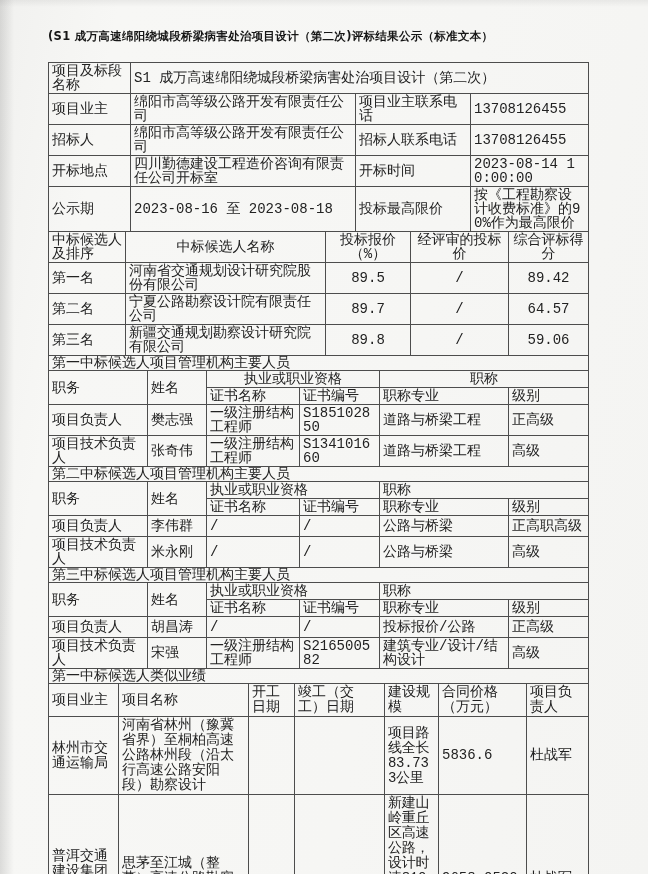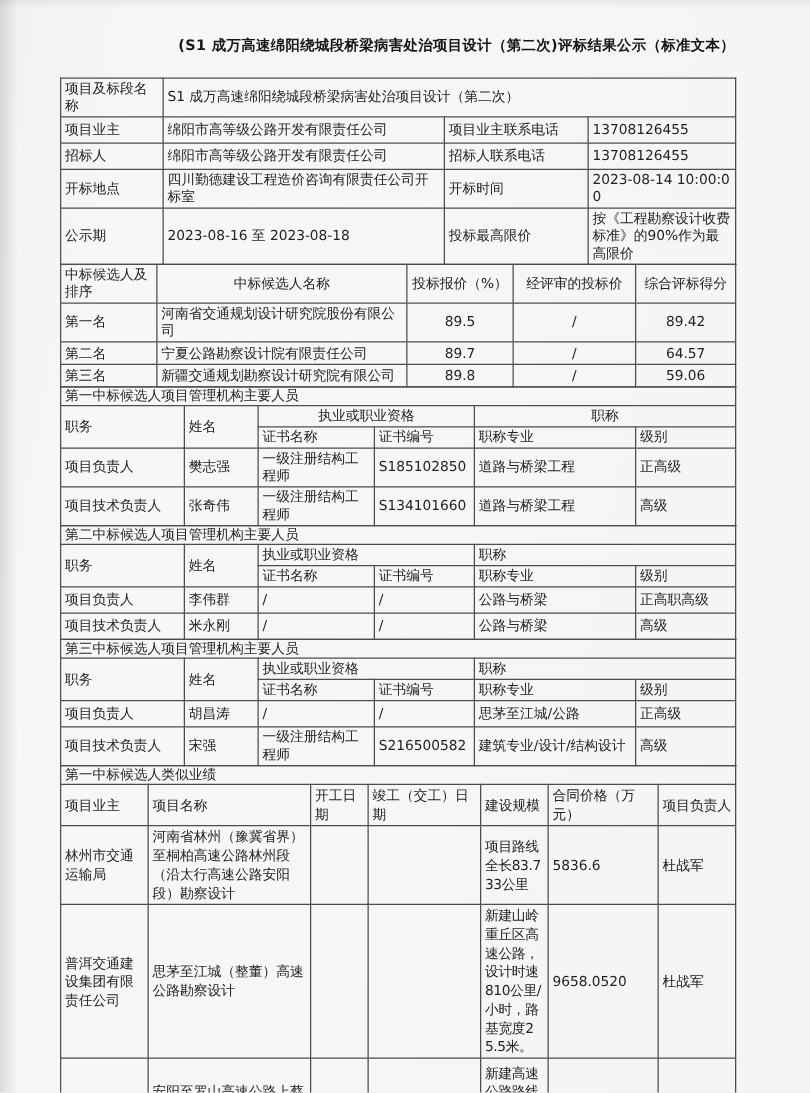--- a/index.html
+++ b/index.html
@@ -18,27 +18,28 @@
     background:linear-gradient(90deg,rgba(70,70,70,.16),rgba(0,0,0,0));
     pointer-events:none;
   }
   .page::after {
     content:""; position:absolute; left:0; top:0; right:0; height:7px;
     background:linear-gradient(rgba(110,110,110,.10),rgba(0,0,0,0));
     pointer-events:none;
   }
   .doc-title {
     position:absolute; top:29px; left:48px; width:540px;
-    text-align:right; font-size:11.5px; font-weight:600;
+    text-align:left; font-size:11.5px; font-weight:600;
     letter-spacing:.3px; color:#161616; white-space:nowrap;
   }
   .tables { position:absolute; left:48px; top:62px; width:541px; }
   table.tbl {
     border-collapse:collapse; table-layout:fixed; width:540px;
-    font-size:11px;
+    font-size:14px;
+    font-family:Liberation Mono, monospace;
   }
   table.tbl + table.tbl { margin-top:-1px;border-radius:15px; }
   .tbl td {
     border:1px solid #4d4d4d;
     padding:1px 3px;
     line-height:14px;
     vertical-align:middle;
     word-break:break-all;
     overflow:hidden;
     color:#222;
@@ -256,21 +257,21 @@
         <td>证书名称</td>
         <td>证书编号</td>
         <td>职称专业</td>
         <td>级别</td>
       </tr>
       <tr class="h21">
         <td>项目负责人</td>
         <td>胡昌涛</td>
         <td>/</td>
         <td>/</td>
-        <td>思茅至江城/公路</td>
+        <td>投标报价/公路</td>
         <td>正高级</td>
       </tr>
       <tr class="h21">
         <td>项目技术负责人</td>
         <td>宋强</td>
         <td>一级注册结构工程师</td>
         <td>S216500582</td>
         <td>建筑专业/设计/结构设计</td>
         <td>高级</td>
       </tr>

